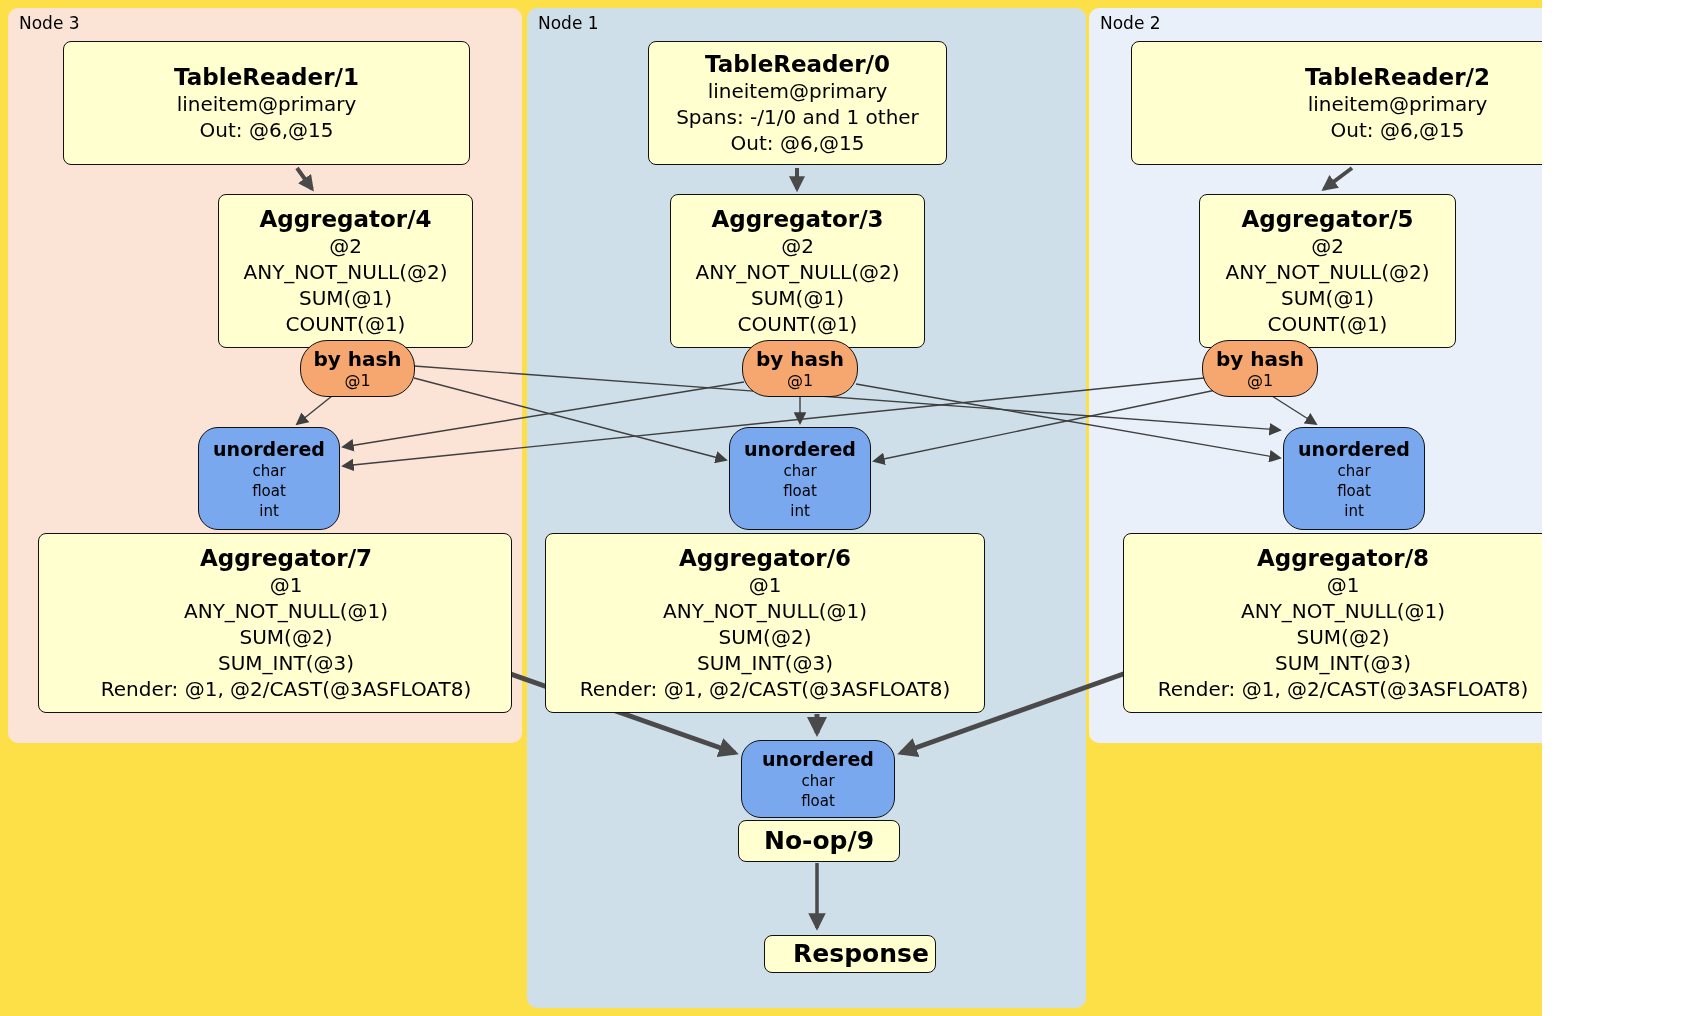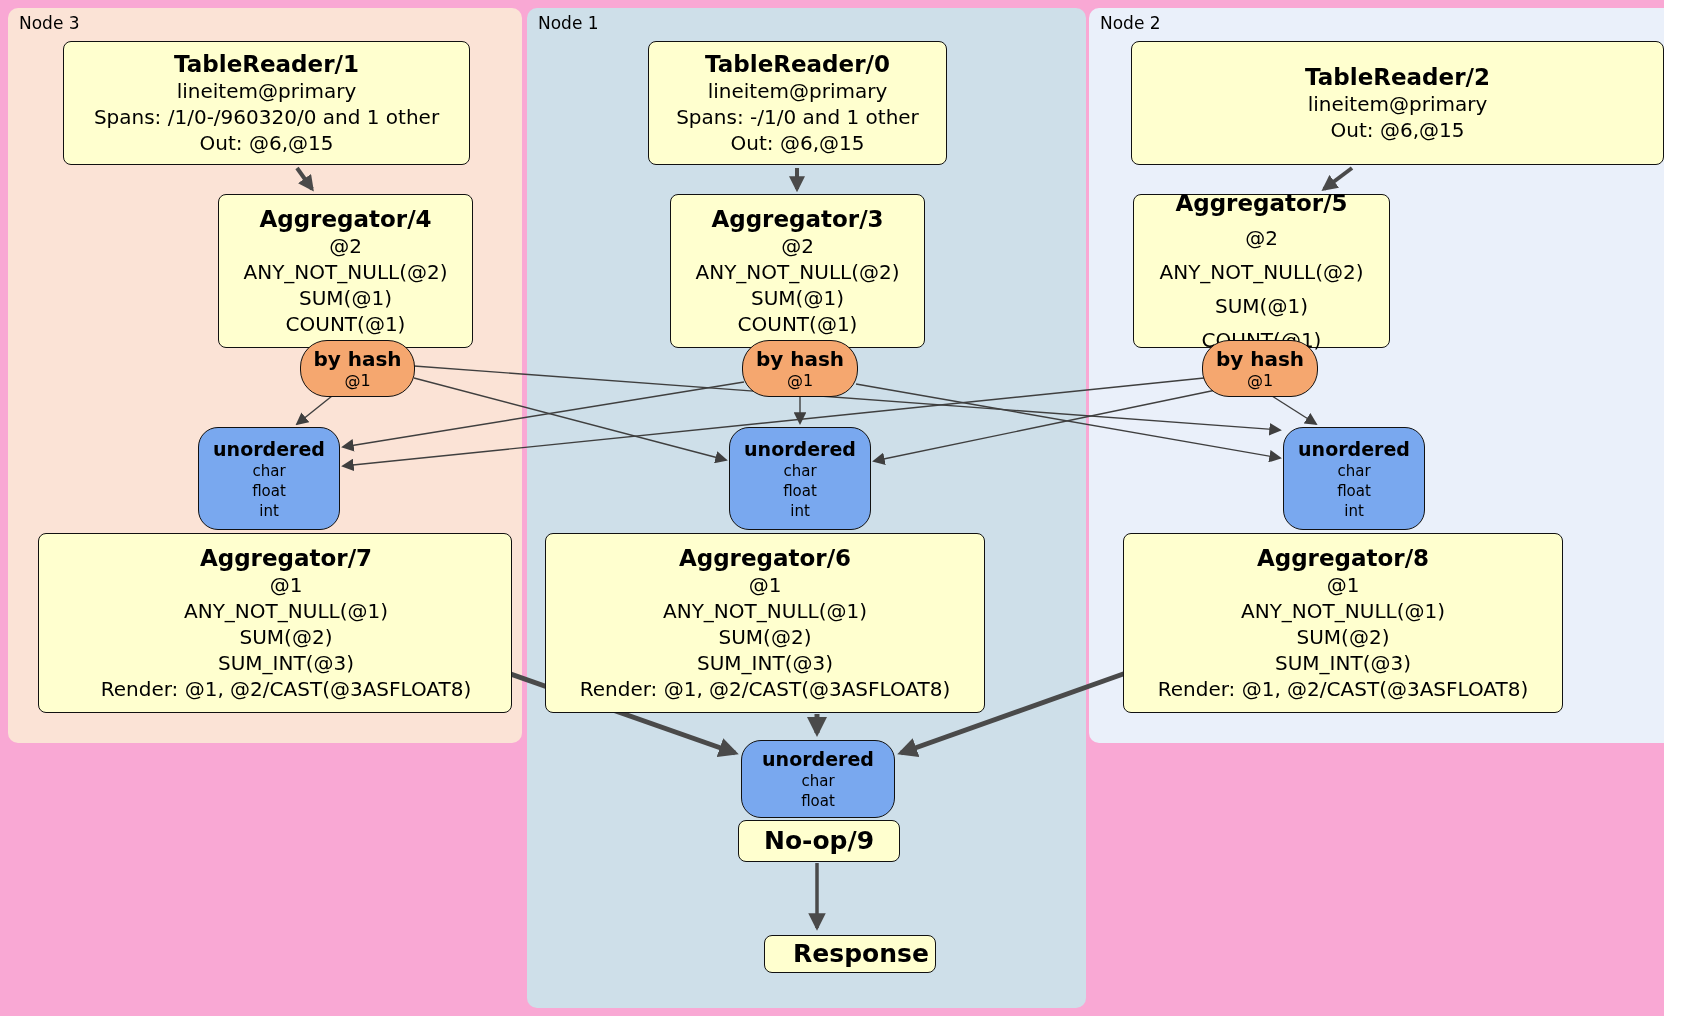--- a/index.html
+++ b/index.html
@@ -1,22 +1,22 @@
 <!DOCTYPE html>
 <html><head>
 <meta charset="utf-8">
 <style>
   html,body{margin:0;padding:0;background:#ffffff;}
   #canvas{
     position:relative;
-    width:1664px;height:1016px;
+    width:1542px;height:1016px;
     font-family:"DejaVu Sans", sans-serif;
     color:#000;
     overflow:hidden;
-    background:#f9a8d4;
+    background:#fde047;
   }
   .region{position:absolute;border-radius:10px;}
   .region-node3{left:8px;top:8px;width:514px;height:735px;background:#FBE3D6;}
   .region-node1{left:527px;top:8px;width:559px;height:1000px;background:#CEDFE9;}
   .region-node2{left:1089px;top:8px;width:610px;height:735px;background:#EAF0FA;}
   .region-label{position:absolute;left:11px;top:5px;font-size:17px;color:#000;}
   #edges{position:absolute;left:0;top:0;pointer-events:none;}
   .box{
     position:absolute;
     background:#FFFFCF;
@@ -36,21 +36,21 @@
   .sync{background:#79A8EF;border-radius:20px;}
   .sync .title{font-size:19px;line-height:24px;}
   .sync .line{font-size:15px;line-height:20px;}
   .terminal .title{font-size:25px;line-height:30px;}
   
   .tr1{left:63px;top:41px;width:407px;height:124px;}
   .tr0{left:648px;top:41px;width:299px;height:124px;}
   .tr2{left:1131px;top:41px;width:533px;height:124px;padding-left:6px;}
   .agg4{left:218px;top:194px;width:255px;height:154px;}
   .agg3{left:670px;top:194px;width:255px;height:154px;}
-  .agg5{left:1133px;top:194px;width:257px;height:154px;gap:8px;}
+  .agg5{left:1199px;top:194px;width:257px;height:154px;}
   .router3{left:300px;top:340px;width:115px;height:57px;}
   .router1{left:742px;top:340px;width:116px;height:57px;}
   .router2{left:1202px;top:340px;width:116px;height:57px;}
   .sync3{left:198px;top:427px;width:142px;height:103px;}
   .sync1{left:729px;top:427px;width:142px;height:103px;}
   .sync2{left:1283px;top:427px;width:142px;height:103px;}
   .agg7{left:38px;top:533px;width:474px;height:180px;padding-left:28px;}
   .agg6{left:545px;top:533px;width:440px;height:180px;}
   .agg8{left:1123px;top:533px;width:440px;height:180px;}
   .syncF{left:741px;top:740px;width:154px;height:78px;}
@@ -102,21 +102,20 @@
     <line x1="508" y1="673" x2="735" y2="753" stroke="#4a4a4a" stroke-width="5" marker-end="url(#ah-thick)"></line>
     <line x1="817" y1="714" x2="817" y2="733" stroke="#4a4a4a" stroke-width="5" marker-end="url(#ah-thick)"></line>
     <line x1="1126" y1="673" x2="901" y2="753" stroke="#4a4a4a" stroke-width="5" marker-end="url(#ah-thick)"></line>
 
     <line x1="817" y1="863" x2="817" y2="928" stroke="#4a4a4a" stroke-width="3.5" marker-end="url(#ah-mid)"></line>
   </svg>
 
   <div class="box tr1">
     <div class="title">TableReader/1</div>
     <div class="line">lineitem@primary</div>
-    <div class="line">Spans: /1/0-/960320/0 and 1 other</div>
     <div class="line">Out: @6,@15</div>
   </div>
   <div class="box tr0">
     <div class="title">TableReader/0</div>
     <div class="line">lineitem@primary</div>
     <div class="line">Spans: -/1/0 and 1 other</div>
     <div class="line">Out: @6,@15</div>
   </div>
   <div class="box tr2">
     <div class="title">TableReader/2</div>

